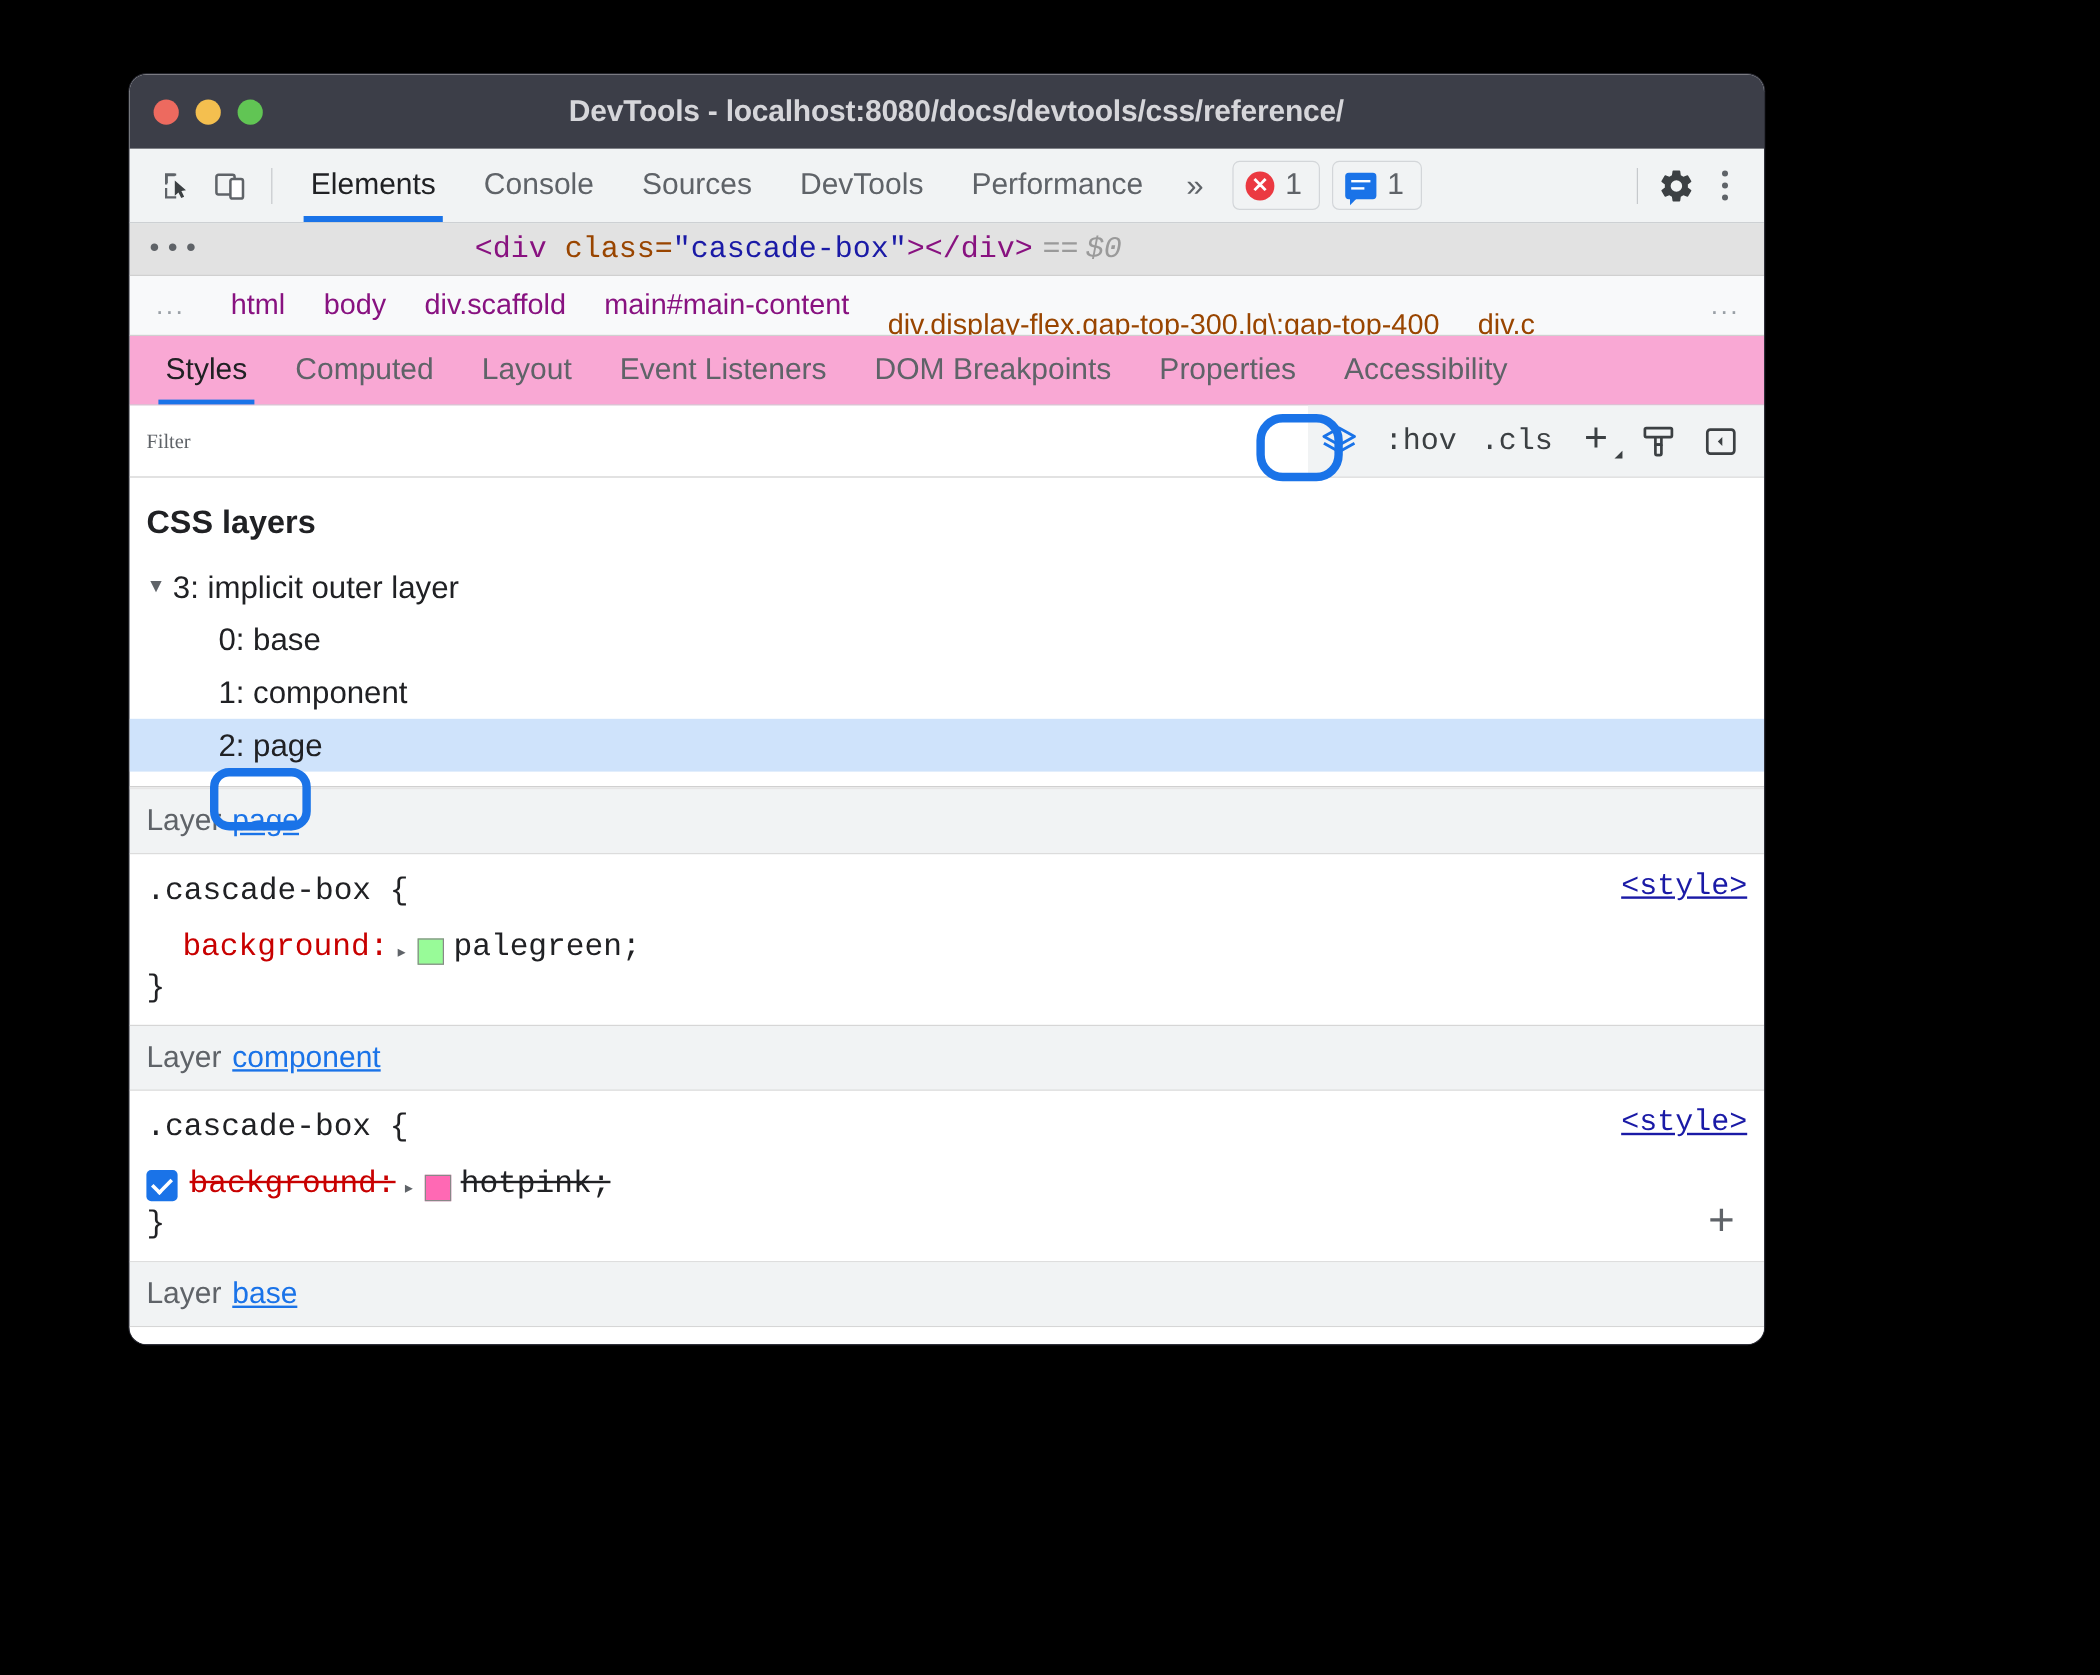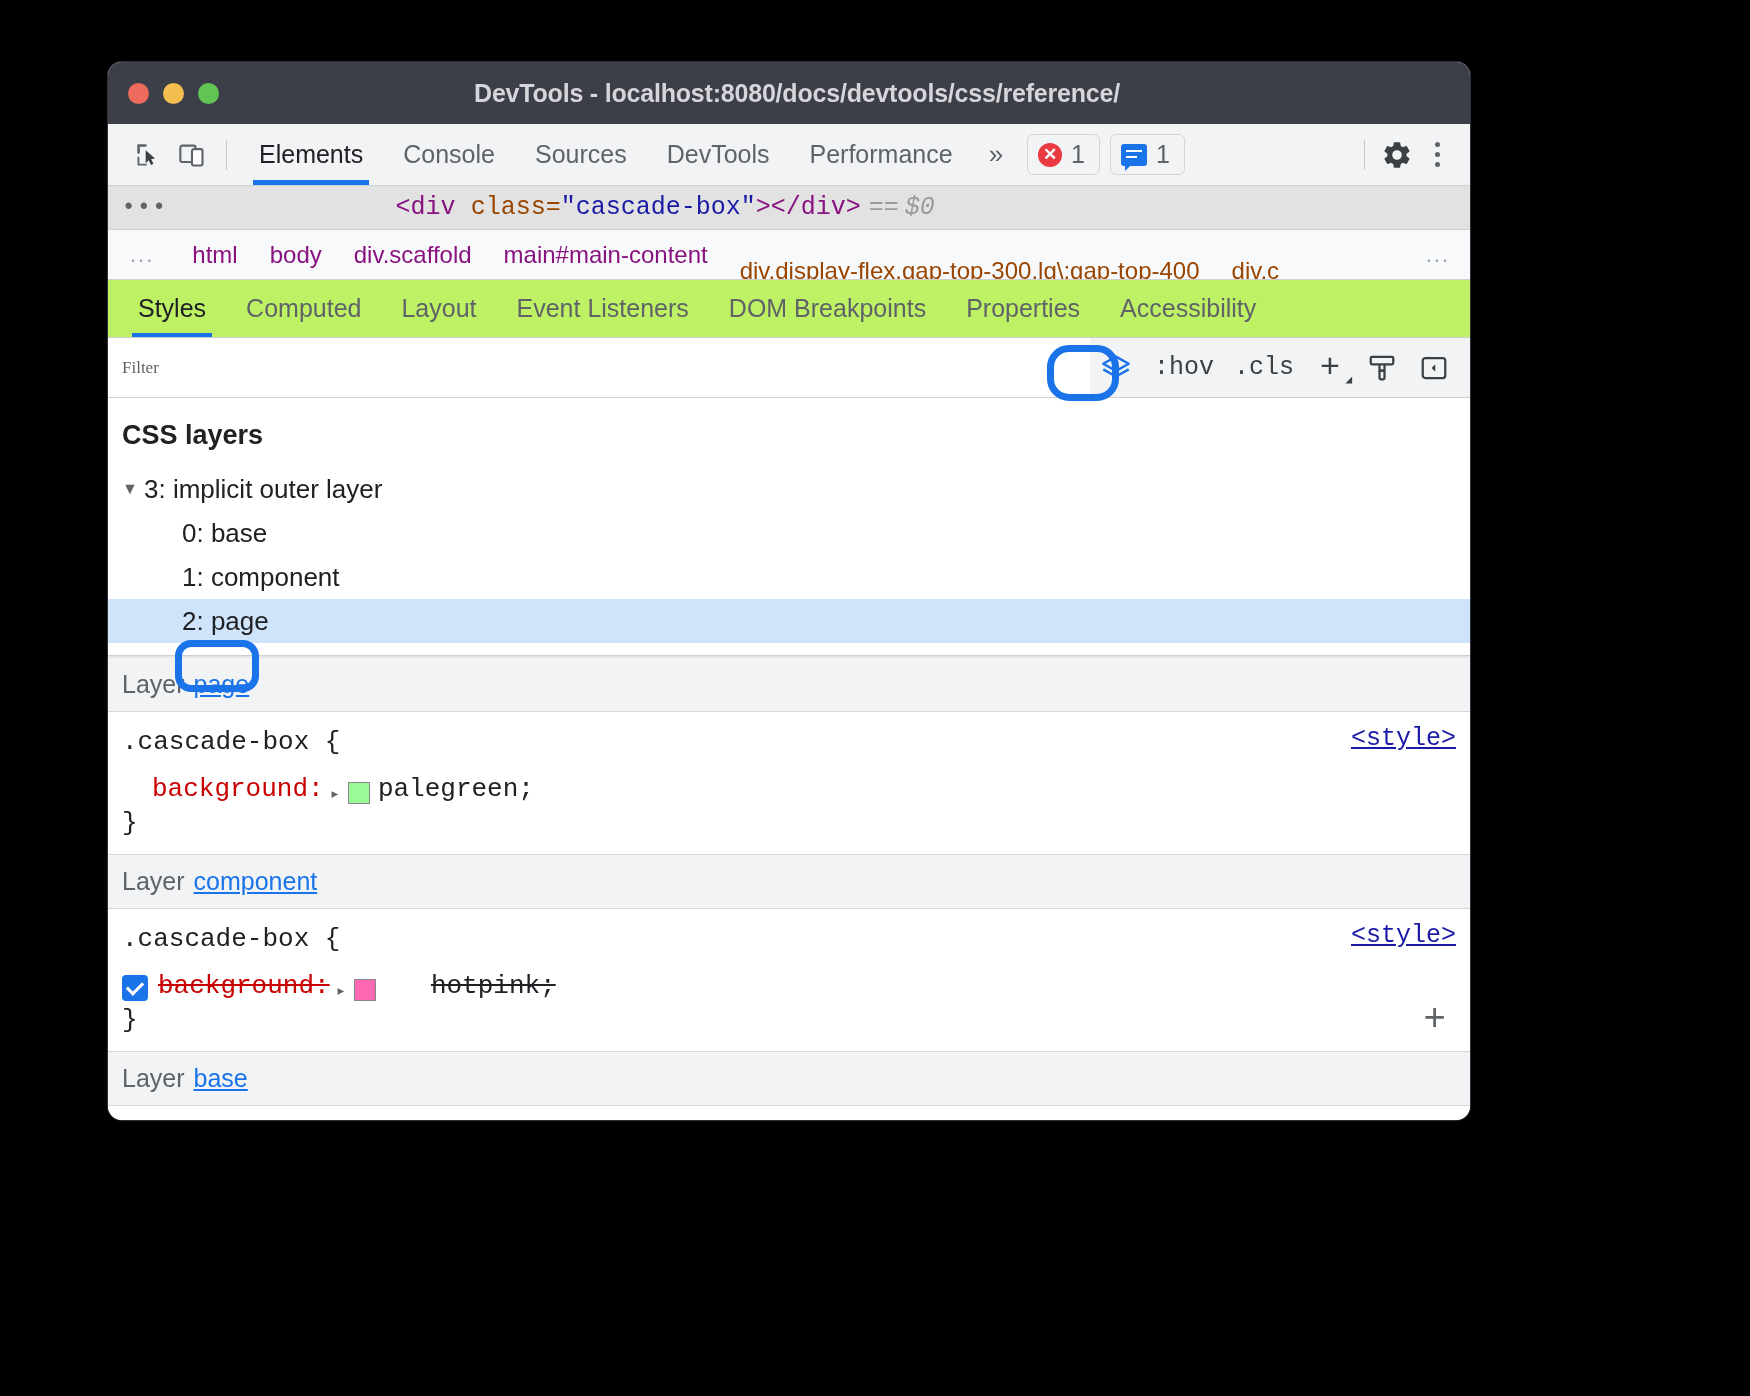--- a/index.html
+++ b/index.html
@@ -204,21 +204,21 @@
     color: #9aa0a6;
     padding: 0 20px;
     letter-spacing: 2px;
     font-size: 22px;
     background: #f8f9fa;
   }
 
   
   .side-tabs {
     height: 58px;
-    background: #bef264;
+    background: #f9a8d4;
     display: flex; align-items: center;
     border-bottom: 1px solid #cdd0d3;
     padding-left: 10px;
   }
   .stab {
     font-size: 25px;
     color: #5f6368;
     padding: 0 20px;
     height: 100%;
     display: flex; align-items: center;
@@ -378,21 +378,21 @@
     padding: 0 8px 0 6px;
   }
   .swatch {
     width: 22px; height: 22px;
     border: 1px solid #888;
     display: inline-block;
     margin-right: 8px;
     flex: 0 0 auto;
   }
   .value { color: #202124; }
-  .value.struck { text-decoration: line-through; margin-left: 47px; }
+  .value.struck { text-decoration: line-through; }
   .brace { padding-left: 14px; height: 38px; display:flex; align-items:center; }
   .plus-btn {
     position: absolute;
     right: 24px; bottom: 12px;
     font-size: 38px;
     color: #5f6368;
     line-height: 1;
   }
 
   svg { display: block; }

